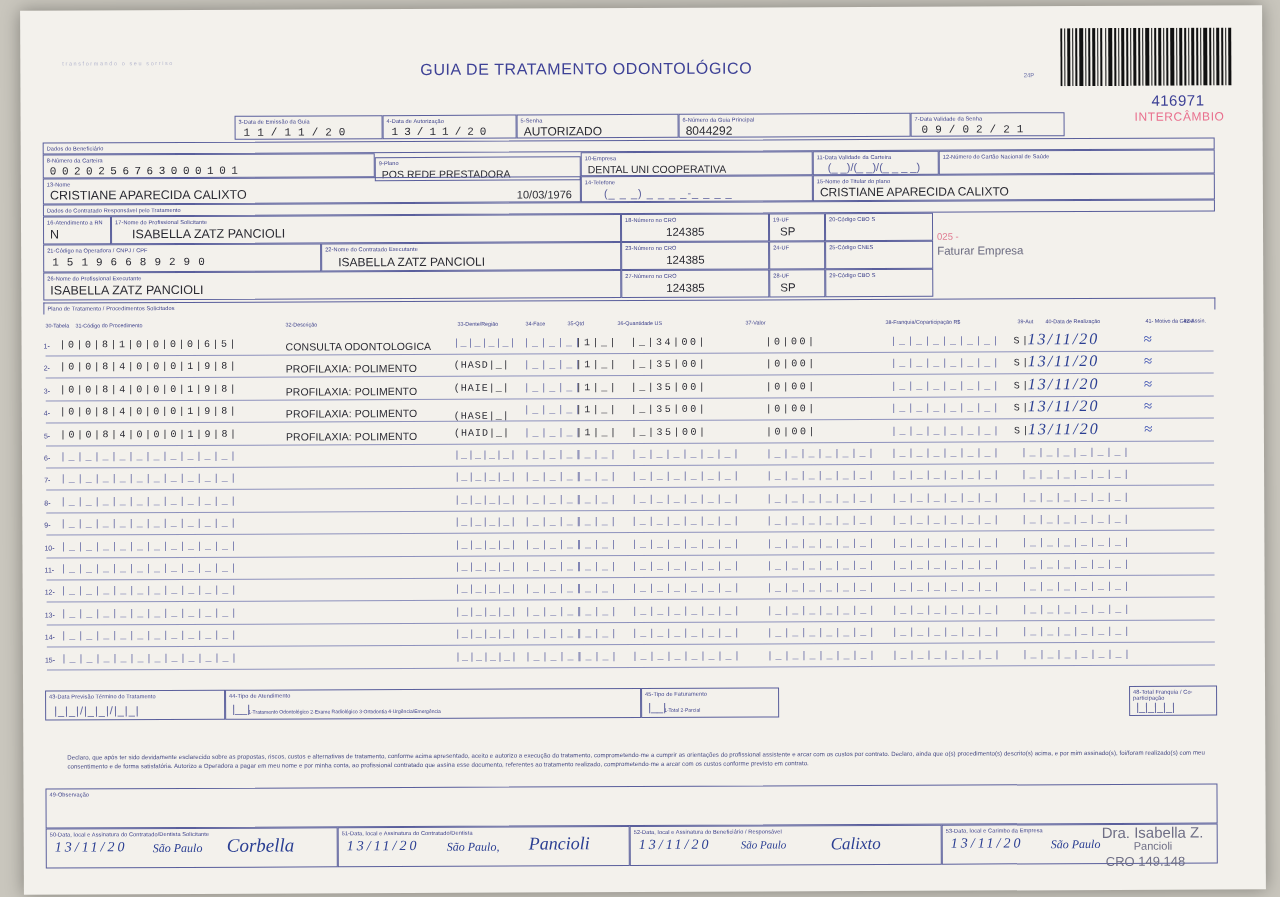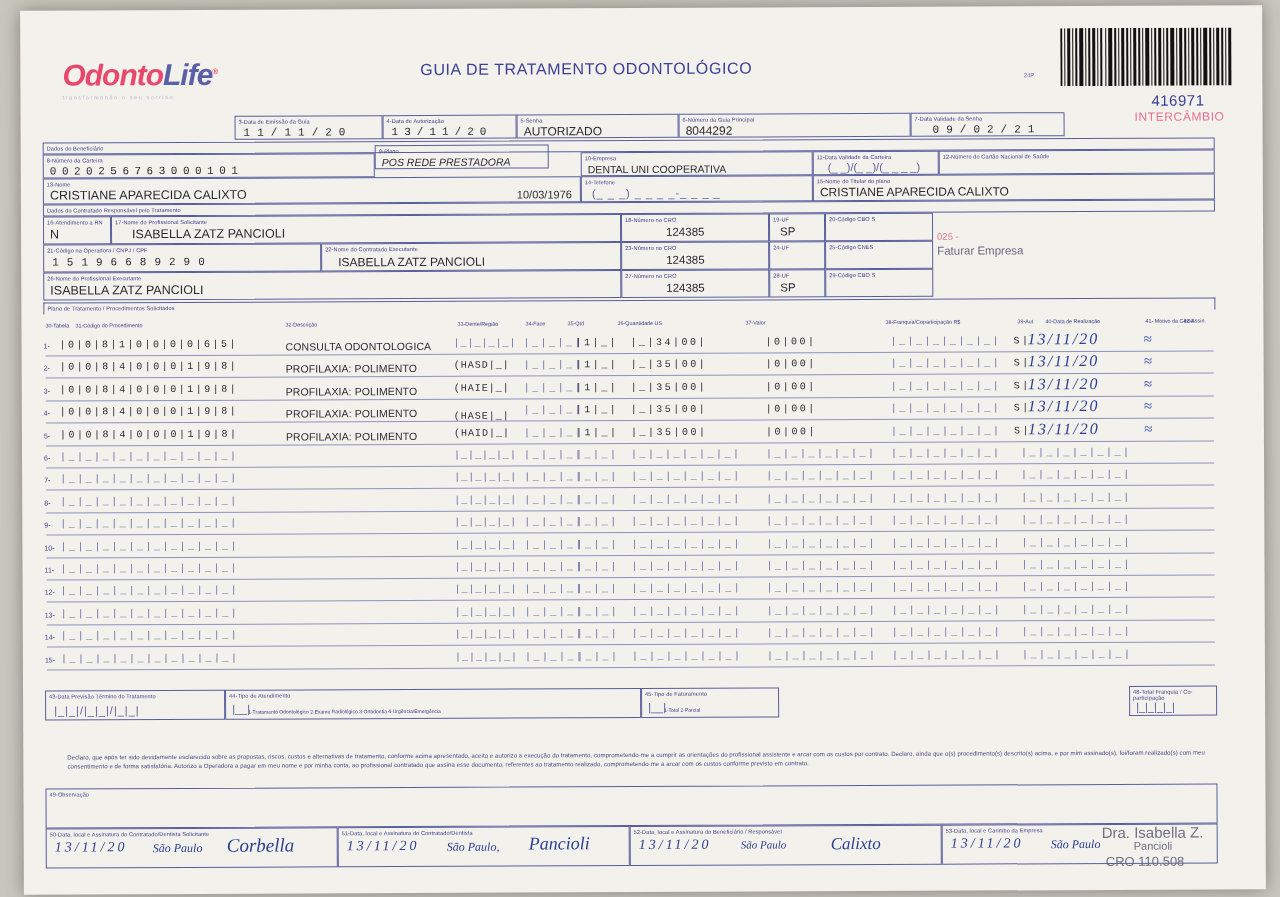--- a/index.html
+++ b/index.html
@@ -58,21 +58,20 @@
   .stampname{position:absolute;color:#6f6f86;}
   .tiny{font-size:5px;color:#3b3f8a;}
 </style>
 </head>
 <body>
 
 <div id="sheet">
 <div id="inner">
 
   <div id="logo">
-    <div class="lt"><span>Odonto</span><b>Life</b><span class="reg">®</span></div>
     <div class="sub">transformando o seu sorriso</div>
   </div>
   <div id="title">GUIA DE TRATAMENTO ODONTOLÓGICO</div>
 
   <svg id="barcode" viewBox="0 0 172 58" preserveAspectRatio="none">
     <g fill="#111">
       <rect x="0" y="0" width="2" height="58"></rect>
           <rect x="4" y="0" width="1" height="58"></rect>
       <rect x="7" y="0" width="3" height="58"></rect>
           <rect x="12" y="0" width="1" height="58"></rect>
@@ -131,31 +130,31 @@
   <div class="cell" style="left:496px;top:106px;width:162px;height:24px;">
     <span class="lbl">5-Senha</span>
     <span class="val">AUTORIZADO</span>
   </div>
   <div class="cell" style="left:658px;top:106px;width:232px;height:24px;">
     <span class="lbl">6-Número da Guia Principal</span>
     <span class="val">8044292</span>
   </div>
   <div class="cell" style="left:890px;top:106px;width:154px;height:24px;">
     <span class="lbl">7-Data Validade da Senha</span>
-    <span class="dig" style="left:10px;letter-spacing:7px;margin-left:11px;">09/02/21</span>
+    <span class="dig" style="left:10px;letter-spacing:7px;">09/02/21</span>
   </div>
 
   <div class="cell" style="left:22px;top:132px;width:1172px;height:12px;">
     <span class="lbl">Dados do Beneficiário</span>
   </div>
   <div class="cell" style="left:22px;top:144px;width:332px;height:24px;">
     <span class="lbl">8-Número da Carteira</span>
     <span class="dig" style="left:6px;letter-spacing:5.5px;">0020256763000101</span>
   </div>
-  <div class="cell" style="left:354px;top:136px;width:174px;height:24px;font-style:italic;">
+  <div class="cell" style="left:354px;top:148px;width:206px;height:24px;">
     <span class="lbl">9-Plano</span>
     <span class="valsm" style="position:absolute;left:6px;top:10px;">POS REDE PRESTADORA</span>
   </div>
   <div class="cell" style="left:560px;top:144px;width:232px;height:24px;">
     <span class="lbl">10-Empresa</span>
     <span class="valsm" style="position:absolute;left:6px;top:10px;">DENTAL UNI  COOPERATIVA</span>
   </div>
   <div class="cell" style="left:792px;top:144px;width:126px;height:24px;">
     <span class="lbl">11-Data Validade da Carteira</span>
     <span class="dig" style="left:16px;letter-spacing:6px;color:#5a5f9c;"></span>
@@ -165,21 +164,21 @@
     <span class="lbl">12-Número do Cartão Nacional de Saúde</span>
   </div>
 
   <div class="cell" style="left:22px;top:168px;width:538px;height:26px;">
     <span class="lbl">13-Nome</span>
     <span style="position:absolute;left:6px;top:9px;font-size:12.5px;color:#2b2b33;">CRISTIANE APARECIDA CALIXTO</span>
     <span style="position:absolute;right:8px;top:11px;font-size:11px;color:#2b2b33;">10/03/1976</span>
   </div>
   <div class="cell" style="left:560px;top:168px;width:232px;height:26px;">
     <span class="lbl">14-Telefone</span>
-    <span class="brk" style="left:10px;top:10px;letter-spacing:1px;">(_ _ _)  _ _ _ _-_ _ _ _</span>
+    <span class="brk" style="left:22px;top:10px;letter-spacing:1px;">(_ _ _)  _ _ _ _-_ _ _ _</span>
   </div>
   <div class="cell" style="left:792px;top:168px;width:402px;height:26px;">
     <span class="lbl">15-Nome do Titular do plano</span>
     <span style="position:absolute;left:6px;top:9px;font-size:12px;color:#2b2b33;">CRISTIANE APARECIDA CALIXTO</span>
   </div>
 
   <div class="cell" style="left:22px;top:194px;width:1172px;height:12px;">
     <span class="lbl">Dados do Contratado Responsável pelo Tratamento</span>
   </div>
   <div class="cell" style="left:22px;top:206px;width:68px;height:28px;">
@@ -481,16 +480,16 @@
     <span class="hand" style="left:200px;top:8px;font-size:17px;">Calixto</span>
   </div>
   <div class="cell" style="left:918px;top:818px;width:276px;height:40px;">
     <span class="lbl">53-Data, local e Carimbo da Empresa</span>
     <span class="hand" style="left:8px;top:10px;font-size:14px;letter-spacing:3px;">13/11/20</span>
     <span class="hand" style="left:108px;top:12px;font-size:12px;">São Paulo</span>
   </div>
 
   <div class="stampname" style="left:1078px;top:818px;font-size:15px;">Dra. Isabella Z.</div>
   <div class="stampname" style="left:1110px;top:834px;font-size:11px;">Pancioli</div>
-  <div class="stampname" style="left:1082px;top:848px;font-size:13px;">CRO 110.508</div>
+  <div class="stampname" style="left:1082px;top:848px;font-size:13px;">CRO 149.148</div>
 
 </div>
 </div>
 
 </body></html>

